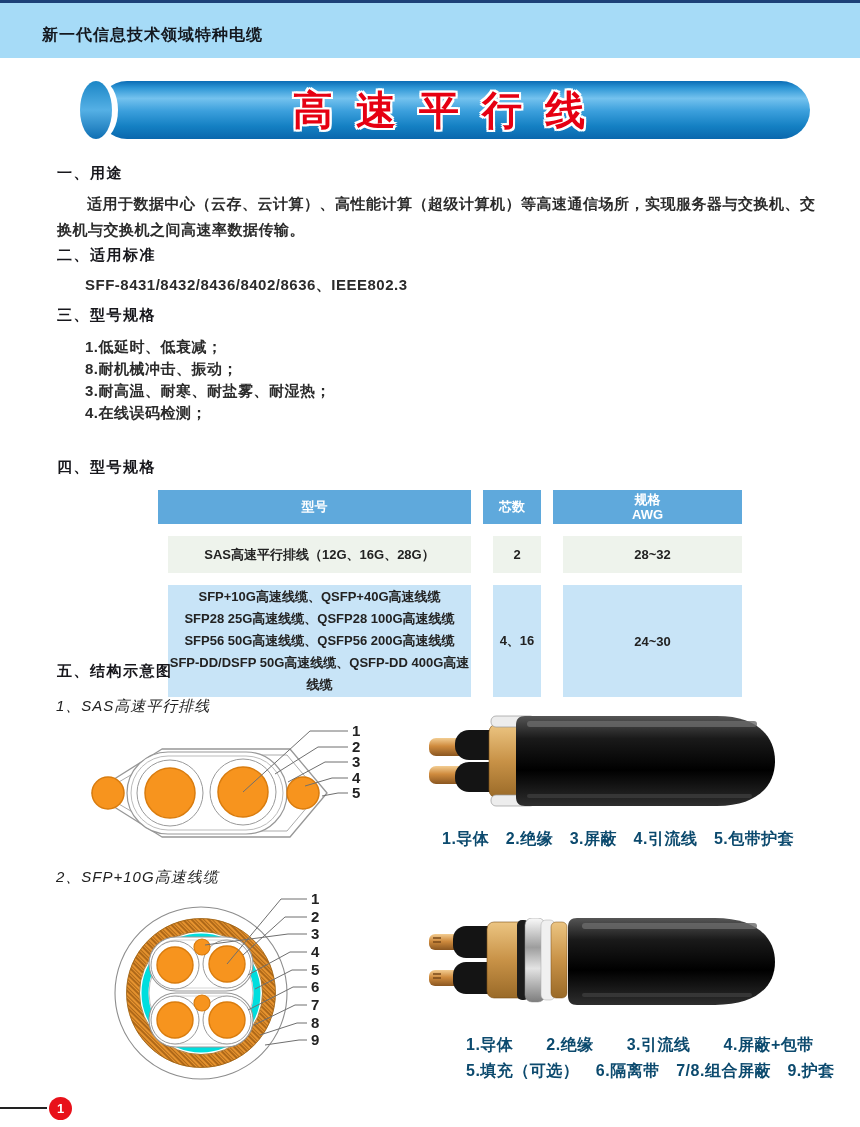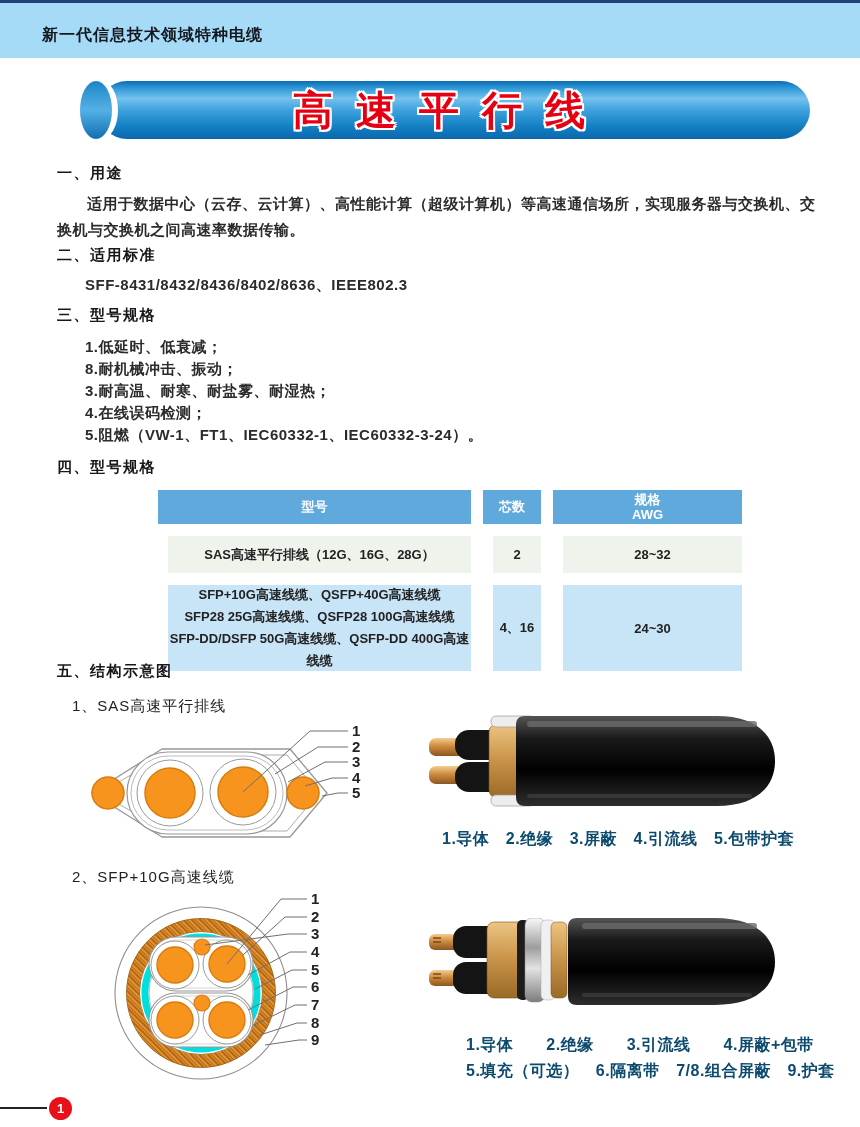--- a/index.html
+++ b/index.html
@@ -39,24 +39,24 @@
   .spec-table {
     position:absolute; left:158px; top:490px; width:564px;
     display:grid; grid-template-columns:313px 58px 189px; gap:12px;
     background:#fff;
   }
   .spec-table .cell { display:flex; align-items:center; justify-content:center; text-align:center; }
   .spec-table .th { background:#5fa9dc; color:#ffffff; font-weight:bold; font-size:13px; height:34px; }
   .spec-table .th.spec { flex-direction:column; line-height:15px; }
   .spec-table .td { font-weight:bold; font-size:13px; color:#222;margin-left:10px; }
   .spec-table .row-a { background:#eef3ec; height:37px; }
-  .spec-table .row-b { background:#c8e4f7; height:86px; }
+  .spec-table .row-b { background:#c8e4f7; height:112px; }
   .spec-table .multi { flex-direction:column; justify-content:center; line-height:22px; }
 
-  .sub-title { position:absolute; left:72px; font-size:15px; color:#222; letter-spacing:1px; }
+  .sub-title { position:absolute; left:56px; font-size:15px; color:#222; letter-spacing:1px;font-style:italic; }
   .caption { position:absolute; font-size:16px; font-weight:bold; color:#0c4a6e; letter-spacing:0.5px; }
   .caption-2l { line-height:26px; }
 
   
   .footer-line { position:absolute; left:0; top:1107px; width:47px; height:2px; background:#222; }
   .page-badge {
     position:absolute; left:49px; top:1097px; width:23px; height:23px; border-radius:50%;
     background:#e8111a; display:flex; align-items:center; justify-content:center;
     color:#fff; font-size:13px; font-weight:bold;
   }
@@ -101,39 +101,39 @@
 
   <div class="sec-h" style="top:246px;">二、适用标准</div>
   <div class="line body-t" style="top:276px;">SFF-8431/8432/8436/8402/8636、IEEE802.3</div>
 
   <div class="sec-h" style="top:306px;">三、型号规格</div>
   <div class="feature-list body-t" style="top:336px;">
     <div>1.低延时、低衰减；</div>
     <div>8.耐机械冲击、振动；</div>
     <div>3.耐高温、耐寒、耐盐雾、耐湿热；</div>
     <div>4.在线误码检测；</div>
-    <div>5.阻燃（VW-1、FT1、IEC60332-1、IEC60332-3-24）。</div>
   </div>
 
   <div class="sec-h" style="top:458px;">四、型号规格</div>
   <div class="spec-table">
     <div class="cell th">型号</div>
     <div class="cell th">芯数</div>
     <div class="cell th spec">
       <span>规格</span>
       <span>AWG</span>
     </div>
 
     <div class="cell td row-a">SAS高速平行排线（12G、16G、28G）</div>
     <div class="cell td row-a">2</div>
     <div class="cell td row-a">28~32</div>
 
     <div class="cell td row-b multi">
       <div>SFP+10G高速线缆、QSFP+40G高速线缆</div>
       <div>SFP28 25G高速线缆、QSFP28 100G高速线缆</div>
+      <div>SFP56 50G高速线缆、QSFP56 200G高速线缆</div>
       <div>SFP-DD/DSFP 50G高速线缆、QSFP-DD 400G高速线缆</div>
     </div>
     <div class="cell td row-b">4、16</div>
     <div class="cell td row-b">24~30</div>
   </div>
 
   <div class="sec-h" style="top:662px;">五、结构示意图</div>
   <div class="sub-title" style="top:697px;">1、SAS高速平行排线</div>
 
   <svg class="abs" style="left:70px; top:712px;" width="310" height="148" viewBox="0 0 310 148">

